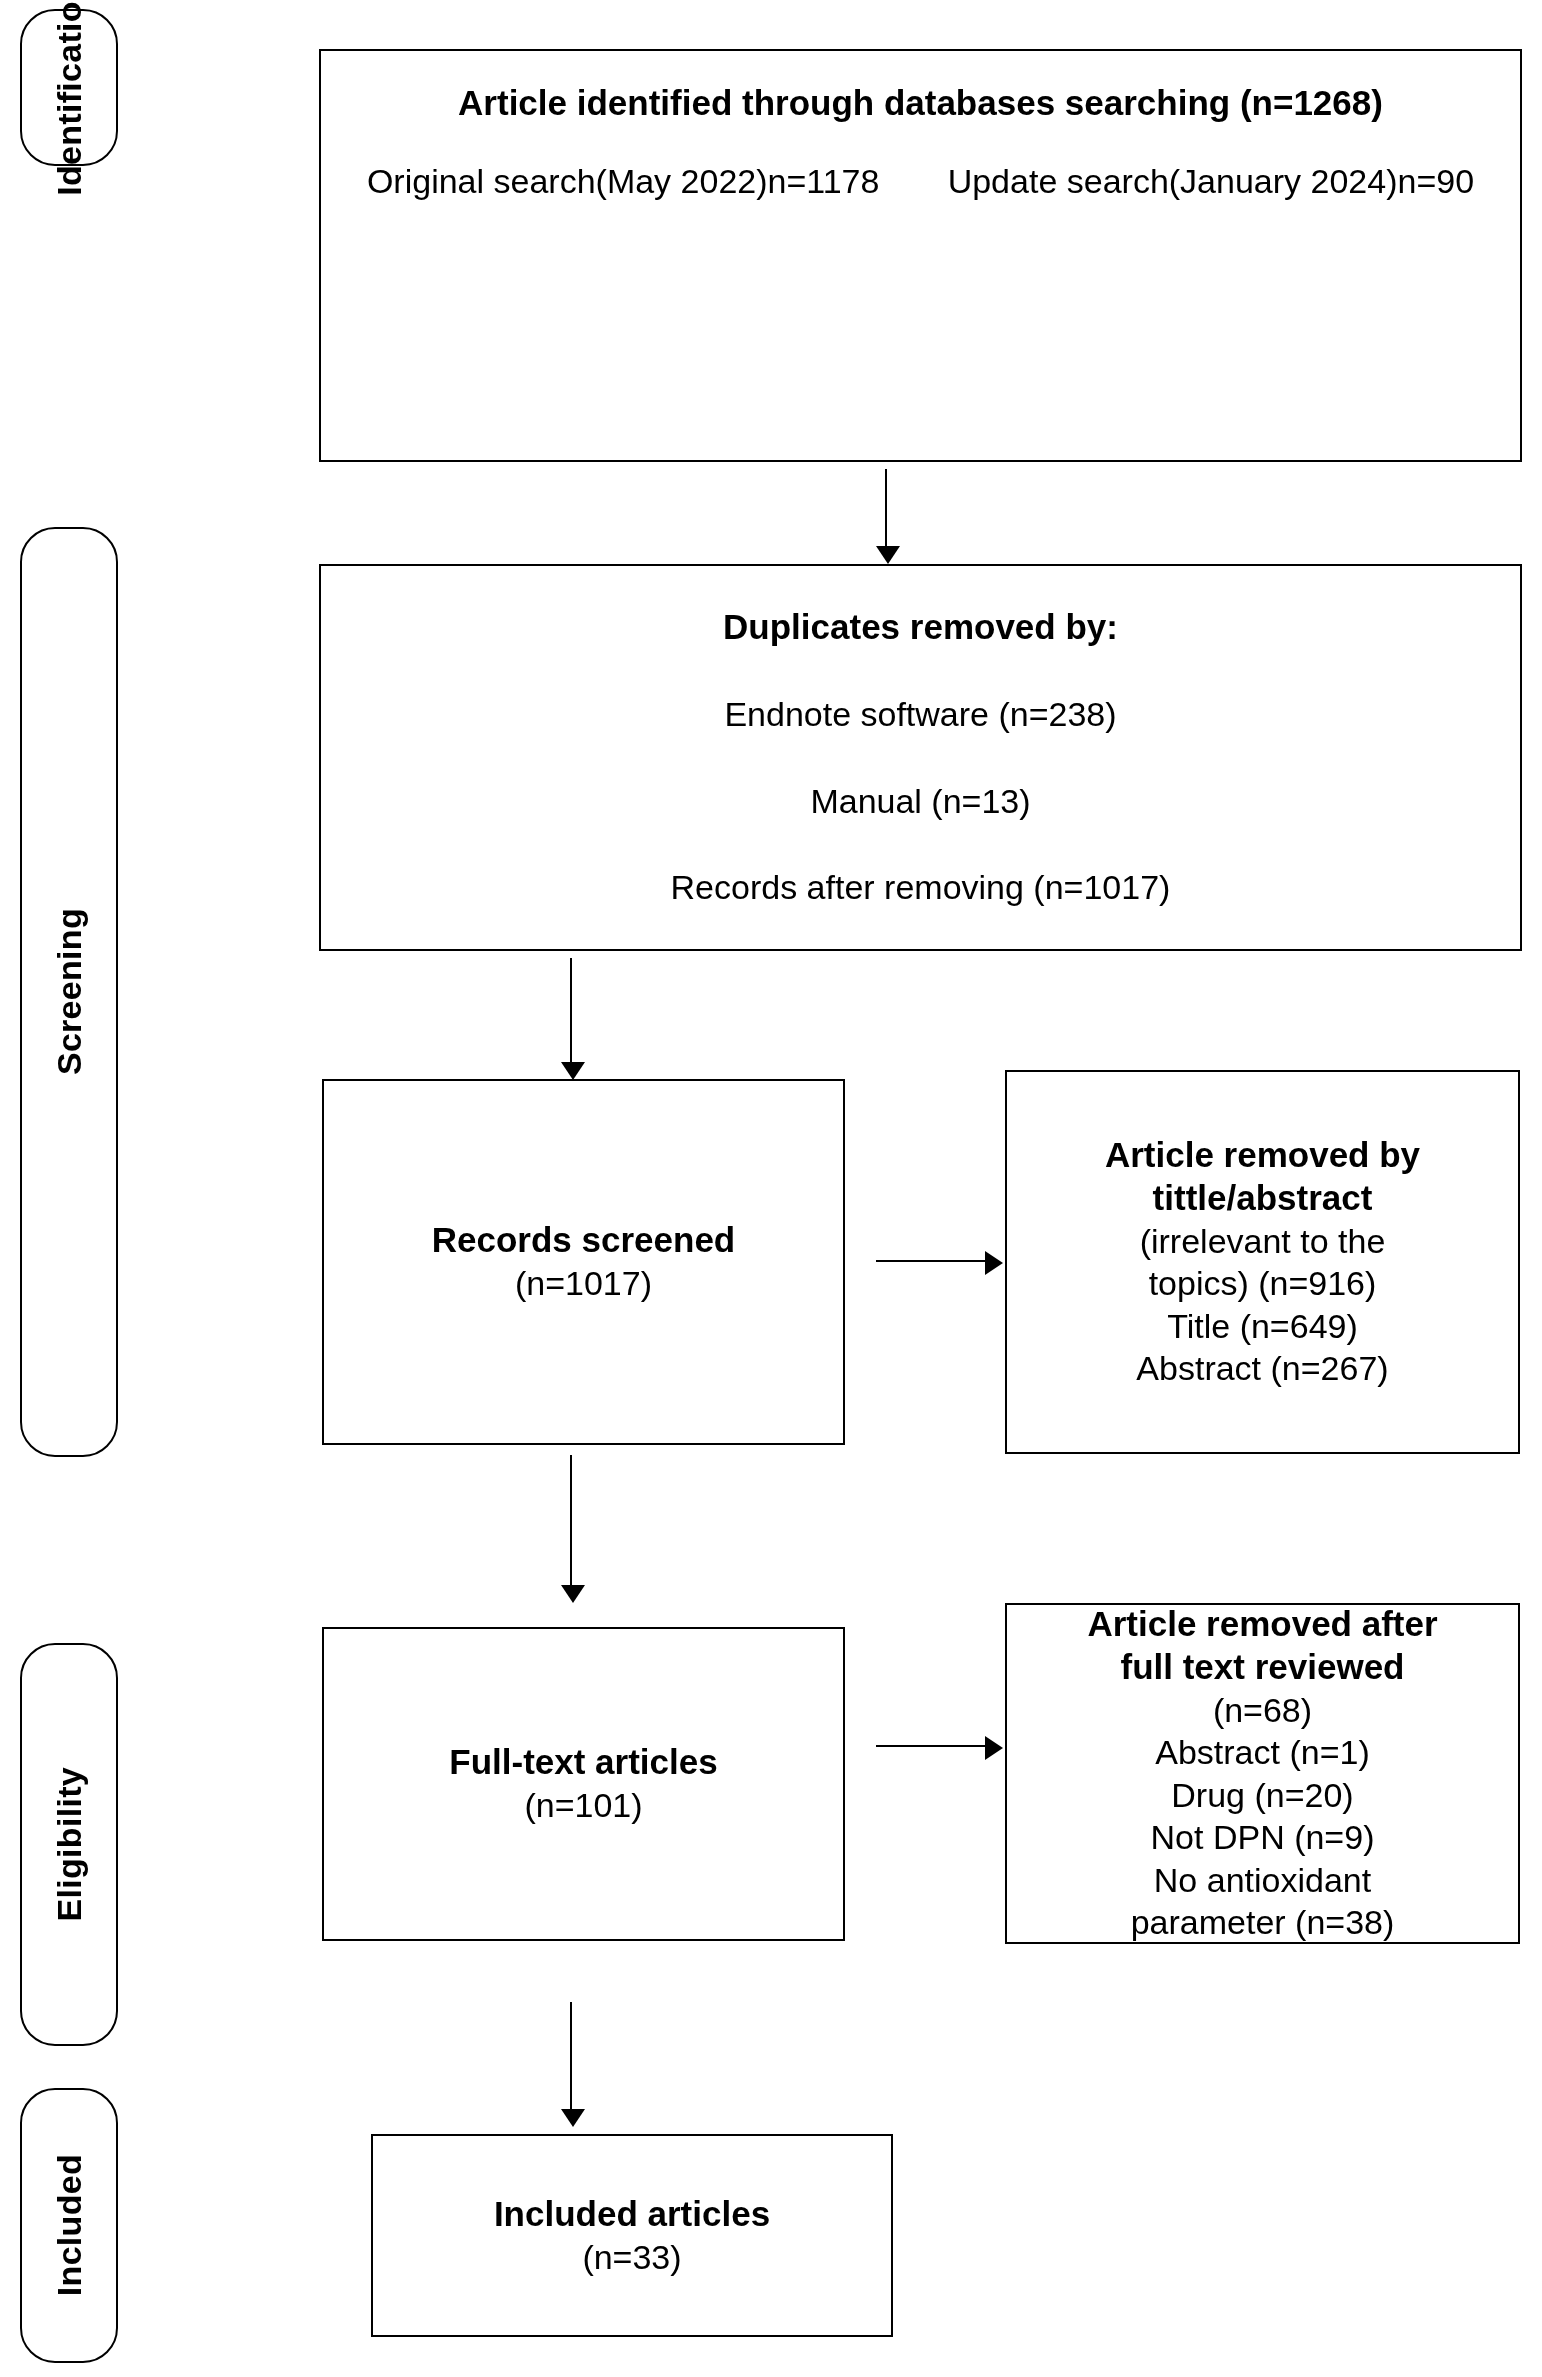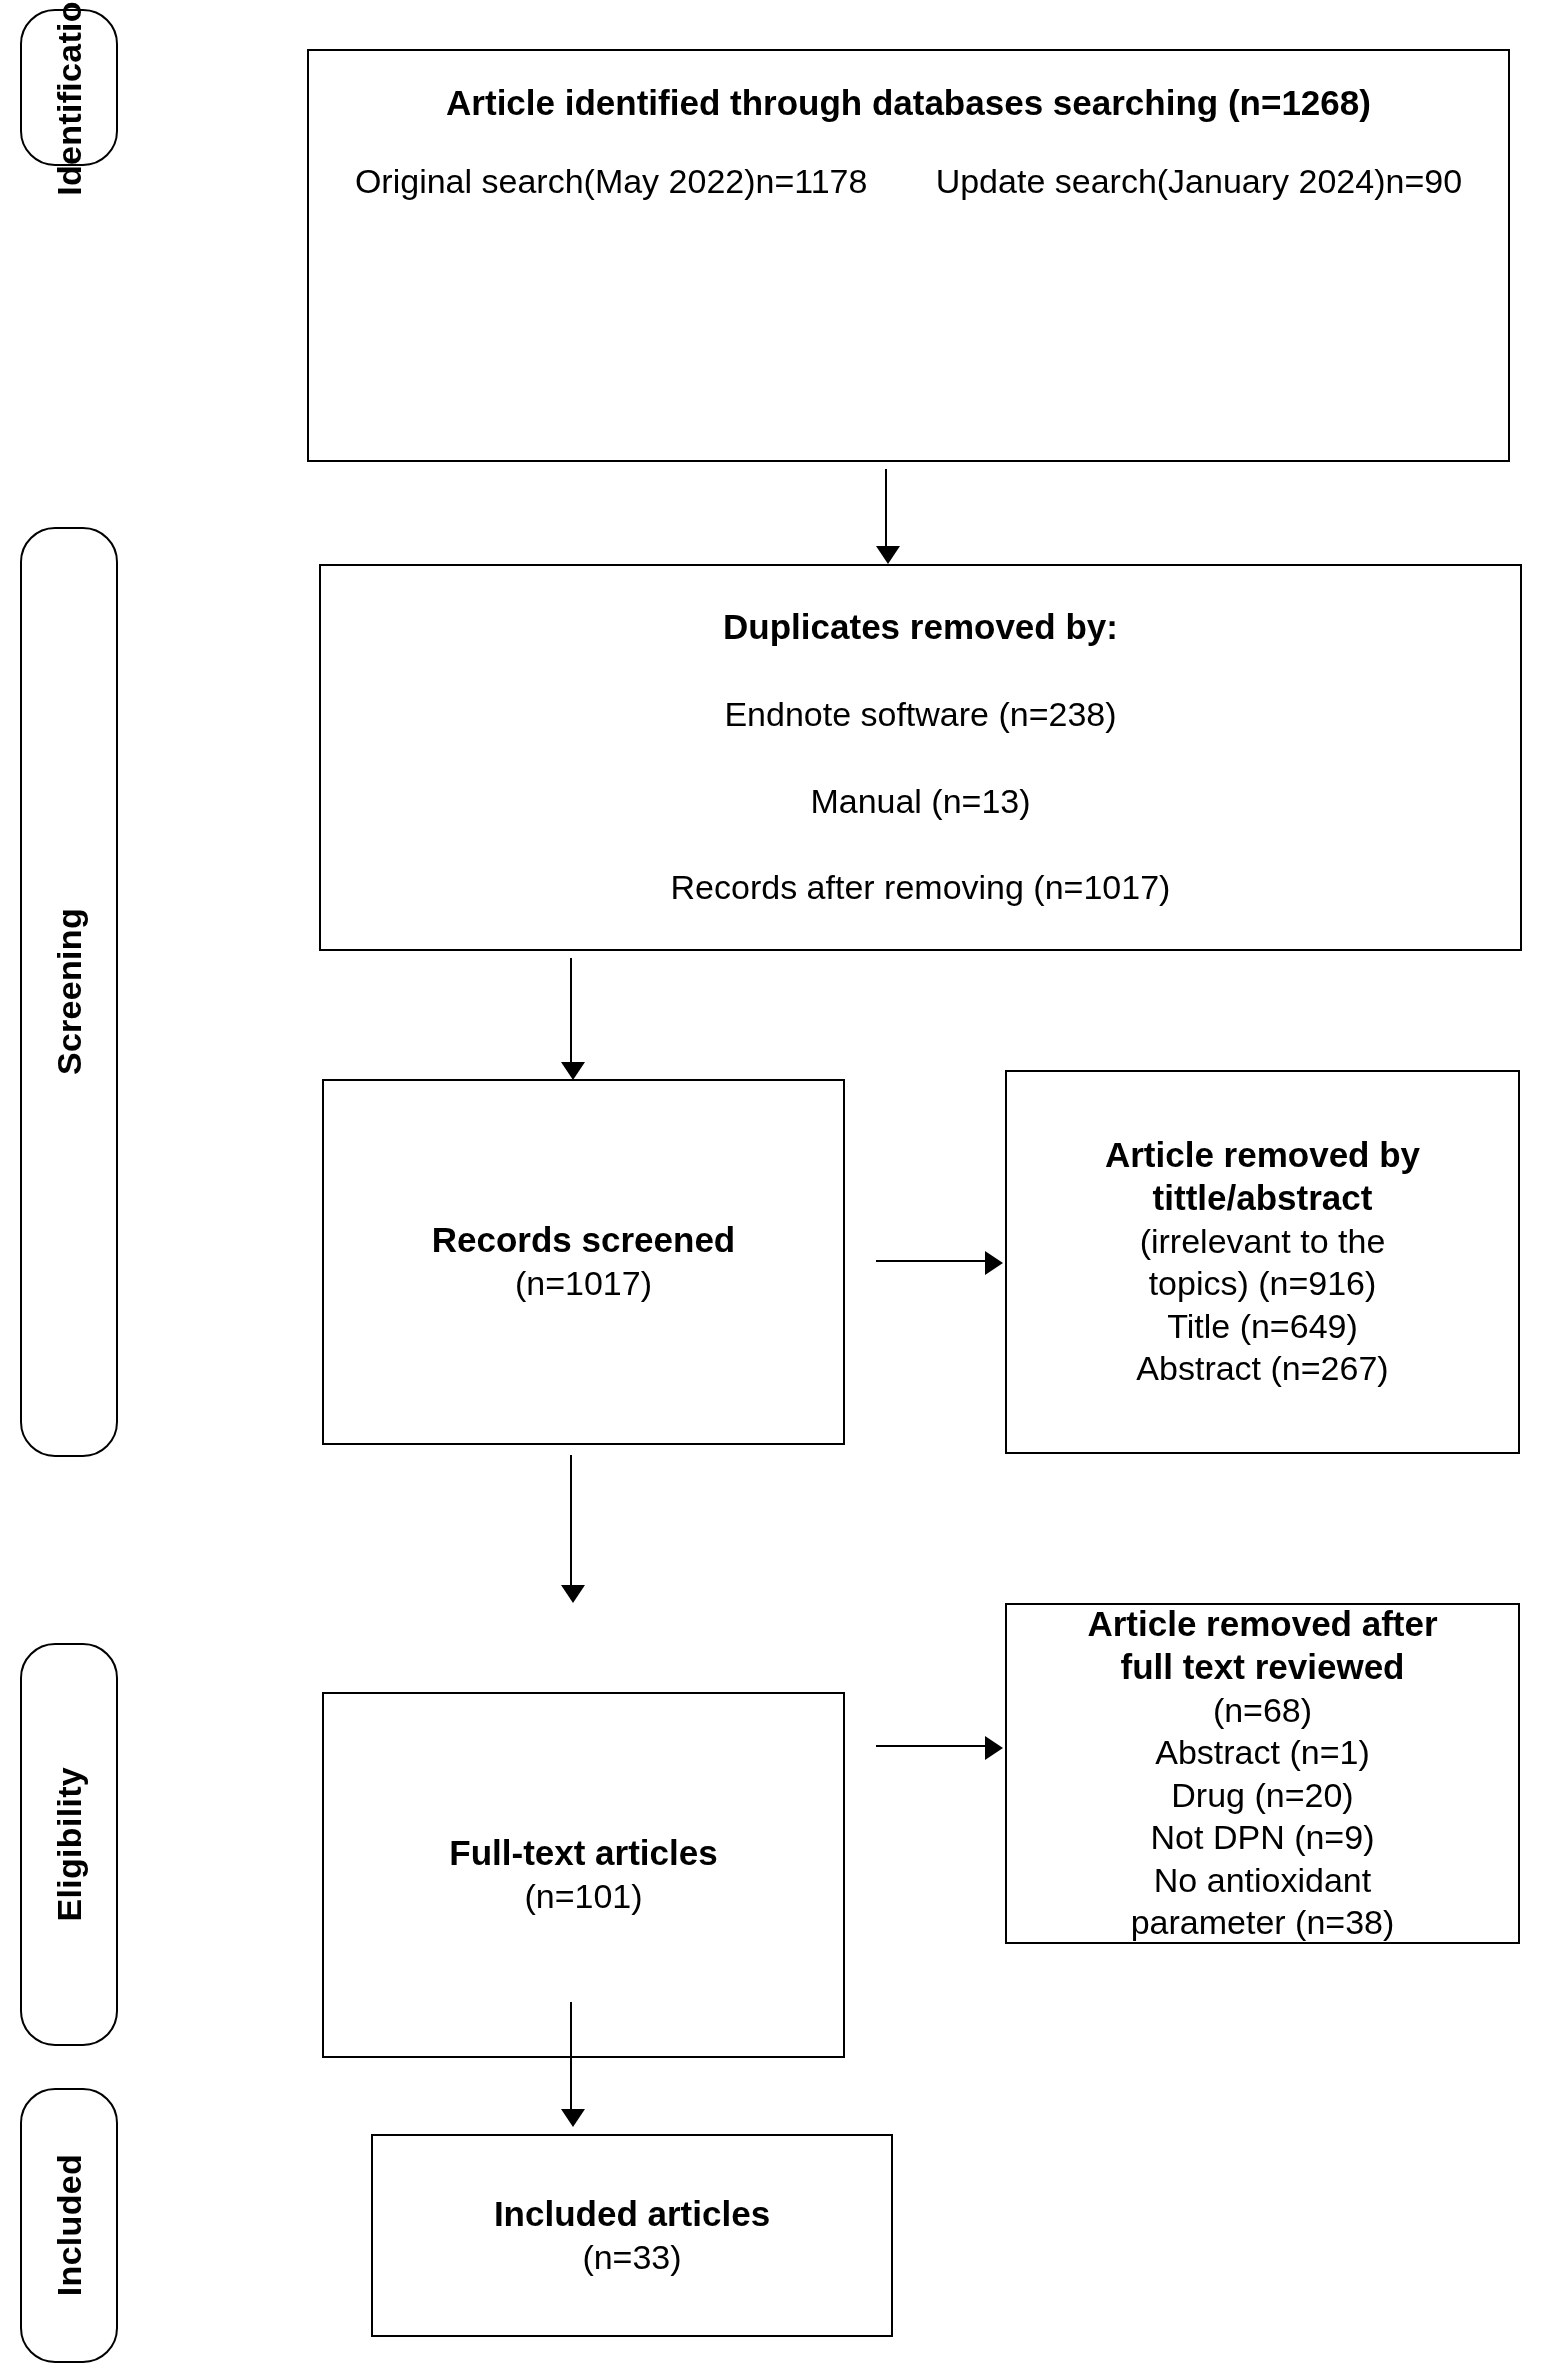--- a/index.html
+++ b/index.html
@@ -128,21 +128,21 @@
   </div>
 
   <div class="stage-pill" style="left:19.6px; top:1643px; width:98px; height:403px;">
     <span class="stage-label">Eligibility</span>
   </div>
 
   <div class="stage-pill" style="left:19.6px; top:2088px; width:98px; height:275px;">
     <span class="stage-label">Included</span>
   </div>
 
-  <div class="box" style="left:307px; top:49px; width:1203px; height:413px; justify-content:flex-start; padding-top:31px;">
+  <div class="box" style="left:319px; top:49px; width:1203px; height:413px; justify-content:flex-start; padding-top:31px;">
     <div class="hd">Article identified through databases searching (n=1268)</div>
 
     <div class="search-cols">
       <div class="search-col">
         <div class="ln">Original search</div>
         <div class="ln">(May 2022)</div>
         <div class="ln">n=1178</div>
       </div>
       <div class="search-col">
         <div class="ln">Update search</div>
@@ -174,21 +174,21 @@
     <div class="hd">Article removed by</div>
     <div class="hd">tittle/abstract</div>
     <div class="ln">(irrelevant  to the</div>
     <div class="ln">topics) (n=916)</div>
     <div class="ln">Title (n=649)</div>
     <div class="ln">Abstract (n=267)</div>
   </div>
 
   <div class="v-arrow" style="left:570px; top:1455px; height:131px;"></div>
 
-  <div class="box" style="left:322px; top:1692px; width:523px; height:366px;">
+  <div class="box" style="left:322px; top:1627px; width:523px; height:314px;">
     <div class="hd">Full-text articles</div>
     <div class="ln">(n=101)</div>
   </div>
 
   <div class="h-arrow" style="left:876px; top:1745px; width:110px;"></div>
 
   <div class="box" style="left:1005px; top:1603px; width:515px; height:341px;">
     <div class="hd">Article removed after</div>
     <div class="hd">full text reviewed</div>
     <div class="ln">(n=68)</div>

